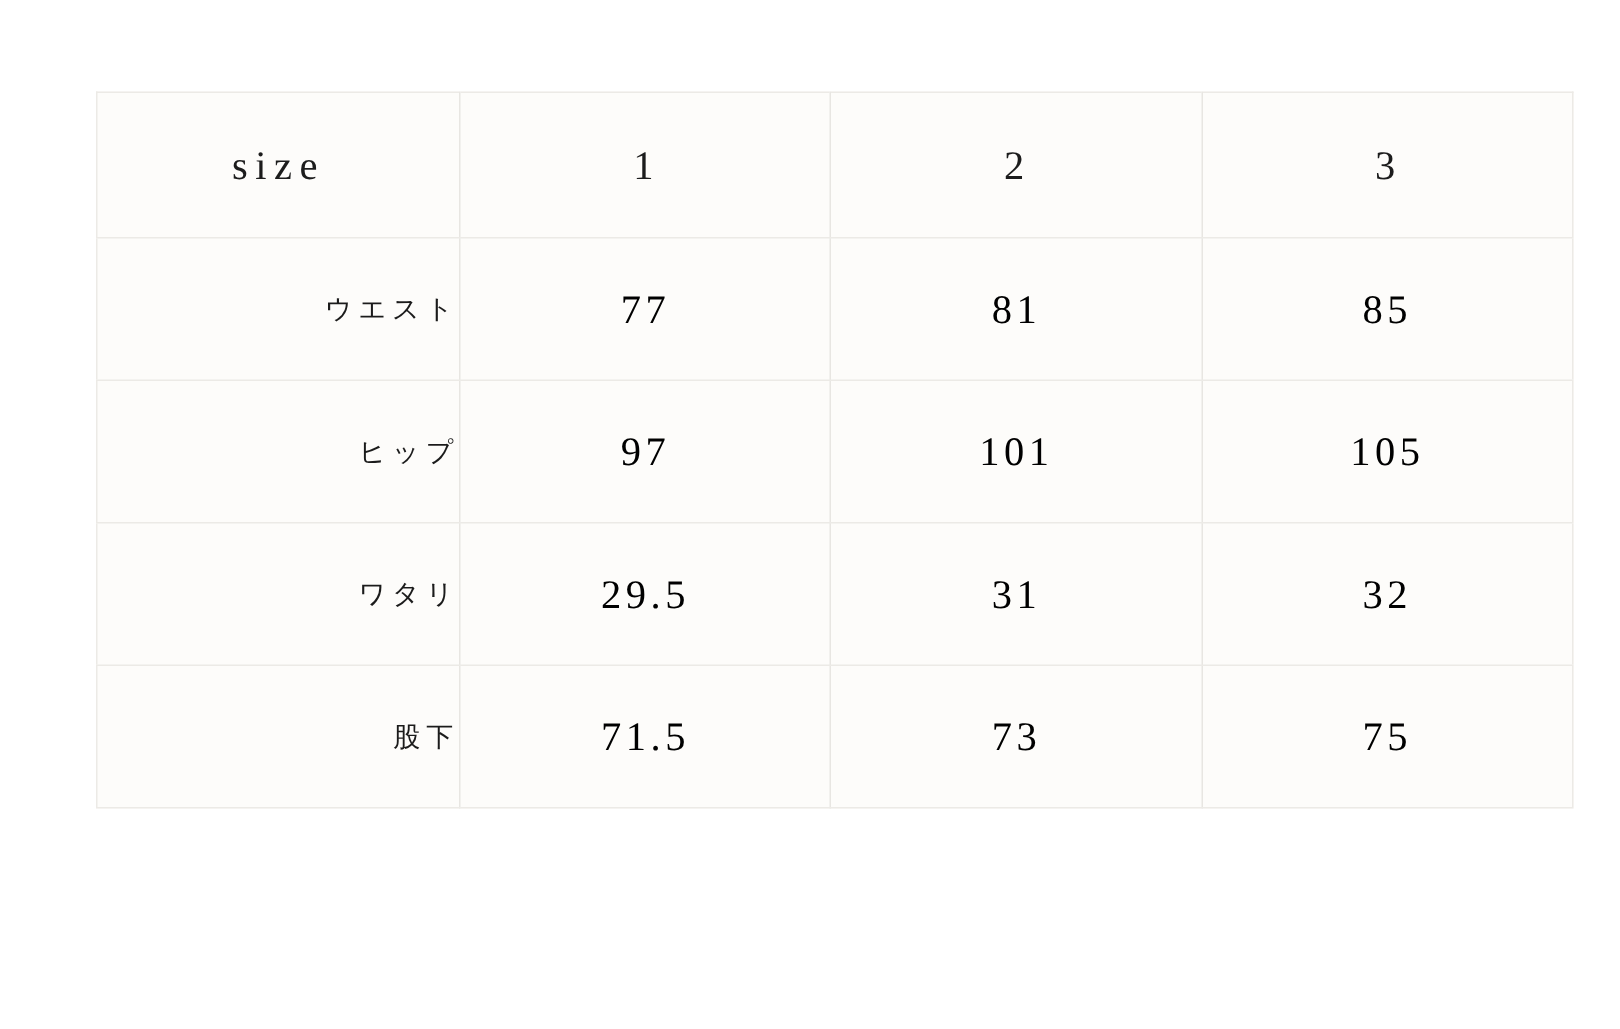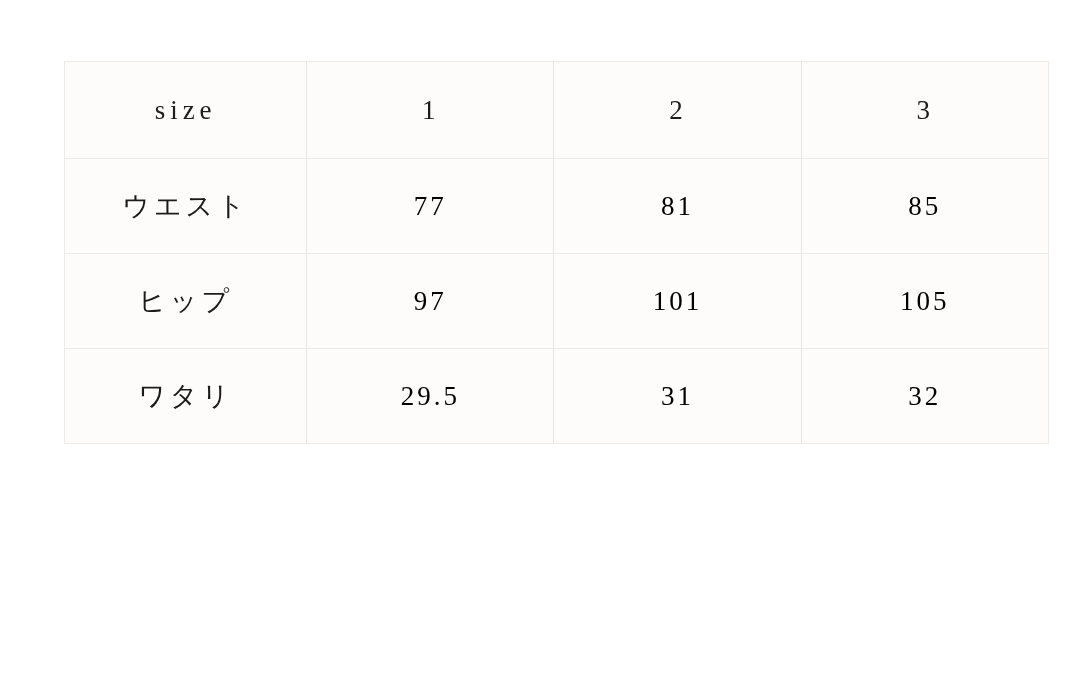--- a/index.html
+++ b/index.html
@@ -72,24 +72,25 @@
     letter-spacing: 3px;
     color: #1c1c1c;
   }
 
   
   .data-row td {
     height: 94px;
   }
 
   .row-label {
-    font-size: 27px;
+    font-size: 18px;
     letter-spacing: 4px;
     color: #1b1b1b;
     font-family: "Liberation Serif", "DejaVu Serif", serif;
+    text-align: right;
   }
 
   .cell-value {
     font-size: 27px;
     letter-spacing: 3px;
     color: #000000;
   }
 
   .cell-inner {
     display: block;
@@ -168,17 +169,31 @@
         <td>
           <span class="cell-inner cell-value">31</span>
         </td>
         <td>
           <span class="cell-inner cell-value">32</span>
         </td>
       </tr>
 
 
 
+      <tr class="data-row">
+        <td>
+          <span class="cell-inner row-label">股下</span>
+        </td>
+        <td>
+          <span class="cell-inner cell-value">71.5</span>
+        </td>
+        <td>
+          <span class="cell-inner cell-value">73</span>
+        </td>
+        <td>
+          <span class="cell-inner cell-value">75</span>
+        </td>
+      </tr>
 
     </tbody>
   </table>
 
 </div>
 
 </body></html>

